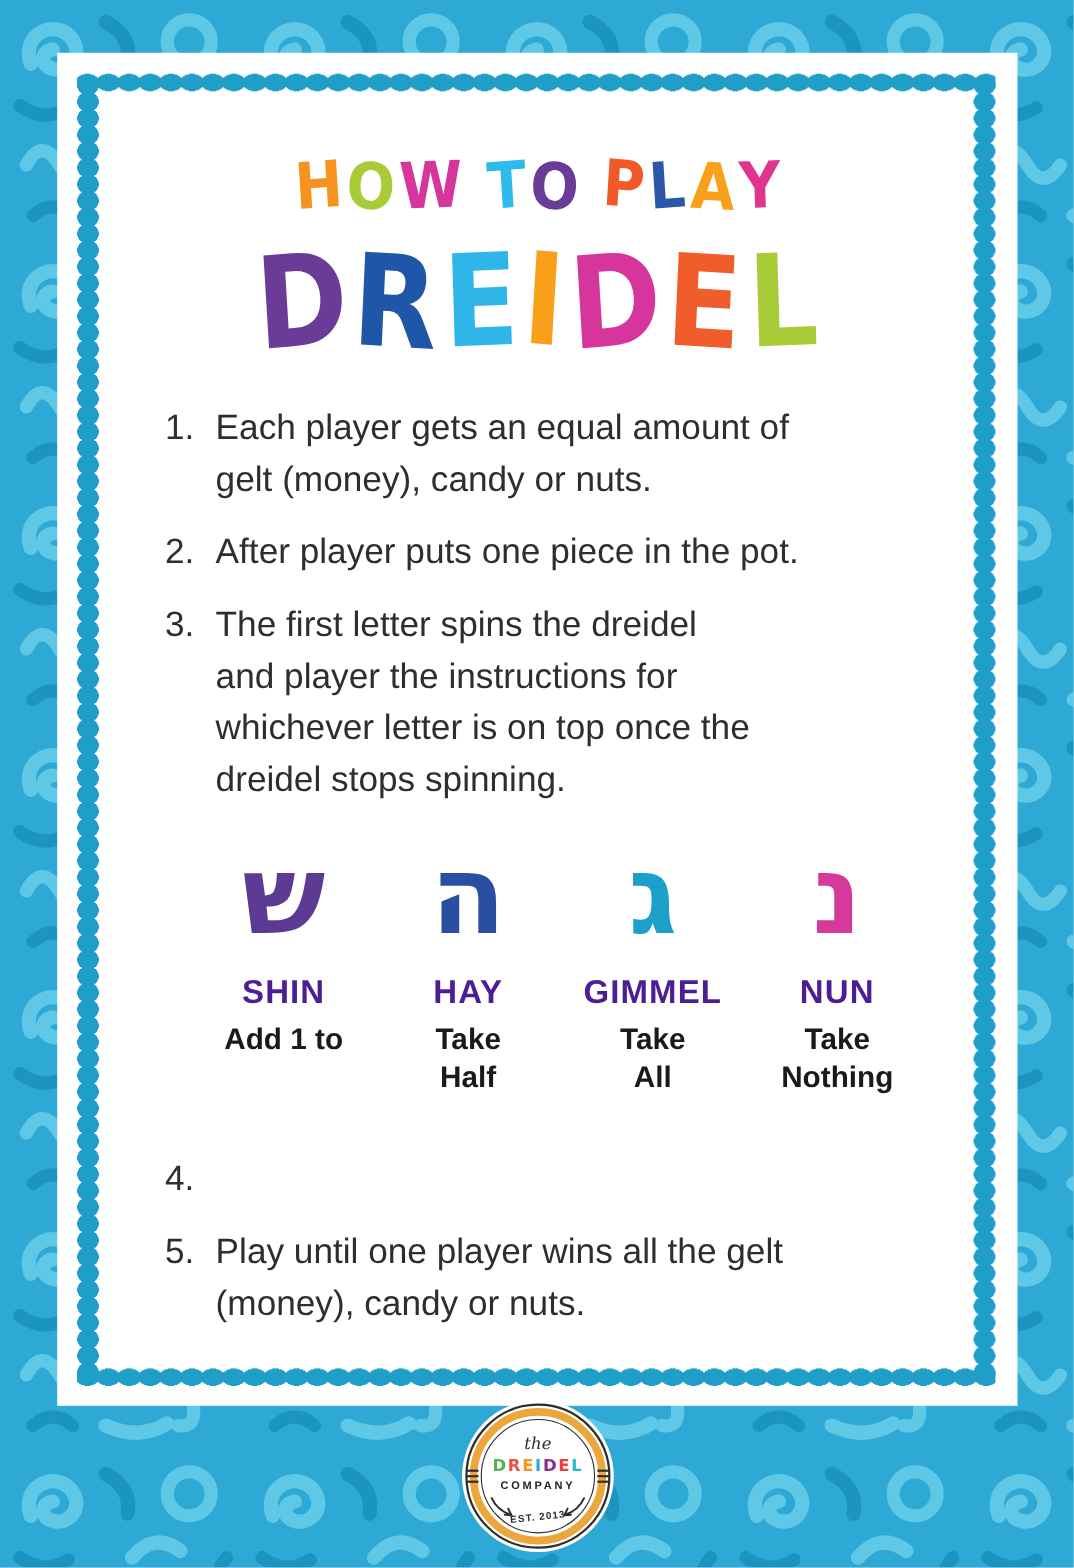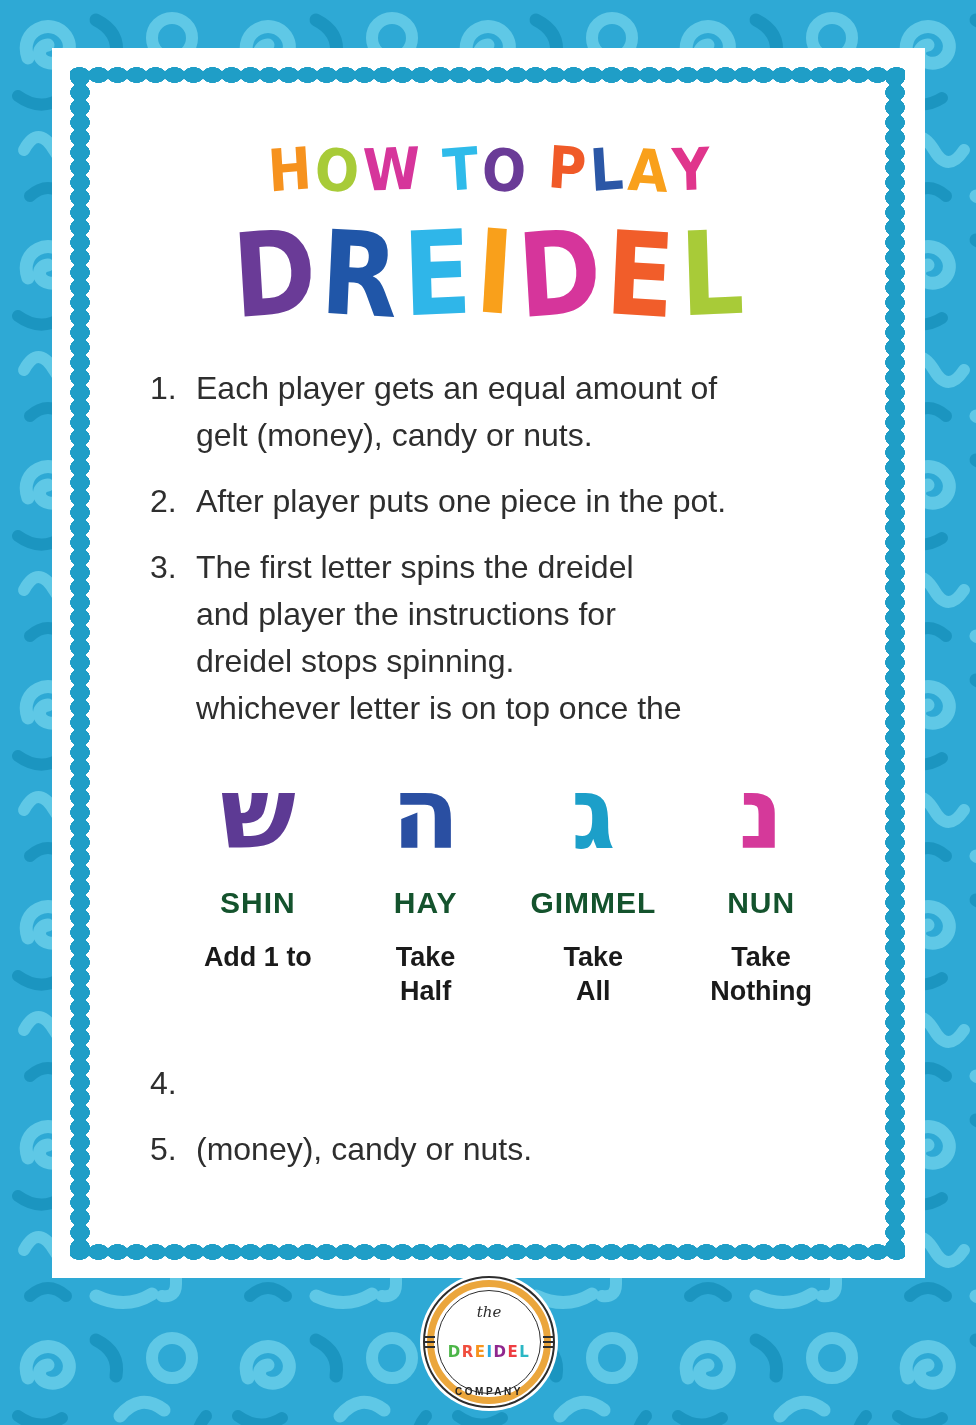--- a/index.html
+++ b/index.html
@@ -42,35 +42,35 @@
   .steps-after{margin-top:52px;}
   .step{display:flex;margin-bottom:19px;font-size:32px;line-height:47px;font-weight:400;}
   .step-num{width:46px;flex:none;}
   .step-line{white-space:nowrap;}
 
   
   .letters-row{display:flex;margin:40px 0 0 122px;width:671px;text-align:center;}
   .letter-col{flex:1;}
   .glyph{font-family:"DejaVu Sans",sans-serif;font-weight:bold;font-size:100px;line-height:1;
     height:92px;display:flex;align-items:flex-end;justify-content:center;}
-  .letter-name{font-size:30px;font-weight:700;letter-spacing:1px;margin-top:22px;color:#14532d;}
-  .letter-action{font-size:27px;font-weight:700;line-height:34px;margin-top:20px;color:#1A1A1A;}
+  .letter-name{font-size:30px;font-weight:700;letter-spacing:1px;margin-top:22px;color:#4c1d95;}
+  .letter-action{font-size:27px;font-weight:700;line-height:34px;margin-top:8px;color:#1A1A1A;}
 
   
   .badge{position:absolute;left:423px;top:1276px;width:132px;height:132px;}
   .badge-outer{position:absolute;left:0;top:0;right:0;bottom:0;border-radius:50%;background:#fff;
     border:2px solid #2D2D2D;box-shadow:0 0 0 3px #ffffff;}
   .badge-gold{position:absolute;left:4px;top:4px;right:4px;bottom:4px;border-radius:50%;border:7px solid #EBA63C;}
   .badge-line{position:absolute;left:14px;top:14px;right:14px;bottom:14px;border-radius:50%;border:1px solid #2D2D2D;}
   .tick-group{position:absolute;top:50%;transform:translateY(-50%);display:flex;flex-direction:column;gap:3px;}
   .tick-left{left:1px;}
   .tick-right{right:1px;}
   .tick{width:11px;height:2px;background:#2D2D2D;}
   .badge-content{position:absolute;left:15px;top:15px;right:15px;bottom:15px;border-radius:50%;
-    display:flex;flex-direction:column;align-items:center;gap:20px;}
+    display:flex;flex-direction:column;align-items:center;}
   .logo-the{font-family:"DejaVu Serif",serif;font-style:italic;font-size:15px;color:#2D2D2D;margin-top:12px;}
   .logo-name{font-family:"DejaVu Sans",sans-serif;font-size:15px;font-weight:bold;letter-spacing:1.5px;margin-top:2px;white-space:nowrap;}
   .logo-name .ll{display:inline;}
   .logo-company{font-size:10px;font-weight:bold;letter-spacing:2.5px;margin-top:5px;color:#222;white-space:nowrap;}
 </style>
 </head>
 <body>
 
 <svg class="bg-svg" width="976" height="1425" aria-hidden="true">
   <defs>
@@ -120,22 +120,22 @@
           <span class="step-num">2.</span>
           <div>
             <div class="step-line">After player puts one piece in the pot.</div>
           </div>
         </div>
         <div class="step">
           <span class="step-num">3.</span>
           <div>
             <div class="step-line">The first letter spins the dreidel</div>
             <div class="step-line">and player the instructions for</div>
+            <div class="step-line">whichever letter is on top once the</div>
             <div class="step-line">dreidel stops spinning.</div>
-            <div class="step-line">whichever letter is on top once the</div>
           </div>
         </div>
       </div>
 
     <div class="letters-row">
         <div class="letter-col">
           <div class="glyph" style="color: rgb(93, 58, 148);">ש</div>
           <div class="letter-name">SHIN</div>
           <div class="letter-action">
             <div>Add 1 to</div>
@@ -167,20 +167,21 @@
         </div>
       </div>
 
     <div class="steps steps-after" id="steps-after">
         <div class="step">
           <span class="step-num">4.</span>
         </div>
         <div class="step">
           <span class="step-num">5.</span>
           <div>
+            <div class="step-line">Play until one player wins all the gelt</div>
             <div class="step-line">(money), candy or nuts.</div>
           </div>
         </div>
       </div>
   </div>
 </div>
 
 <div class="badge">
   <div class="badge-outer"></div>
   <div class="badge-gold"></div>

